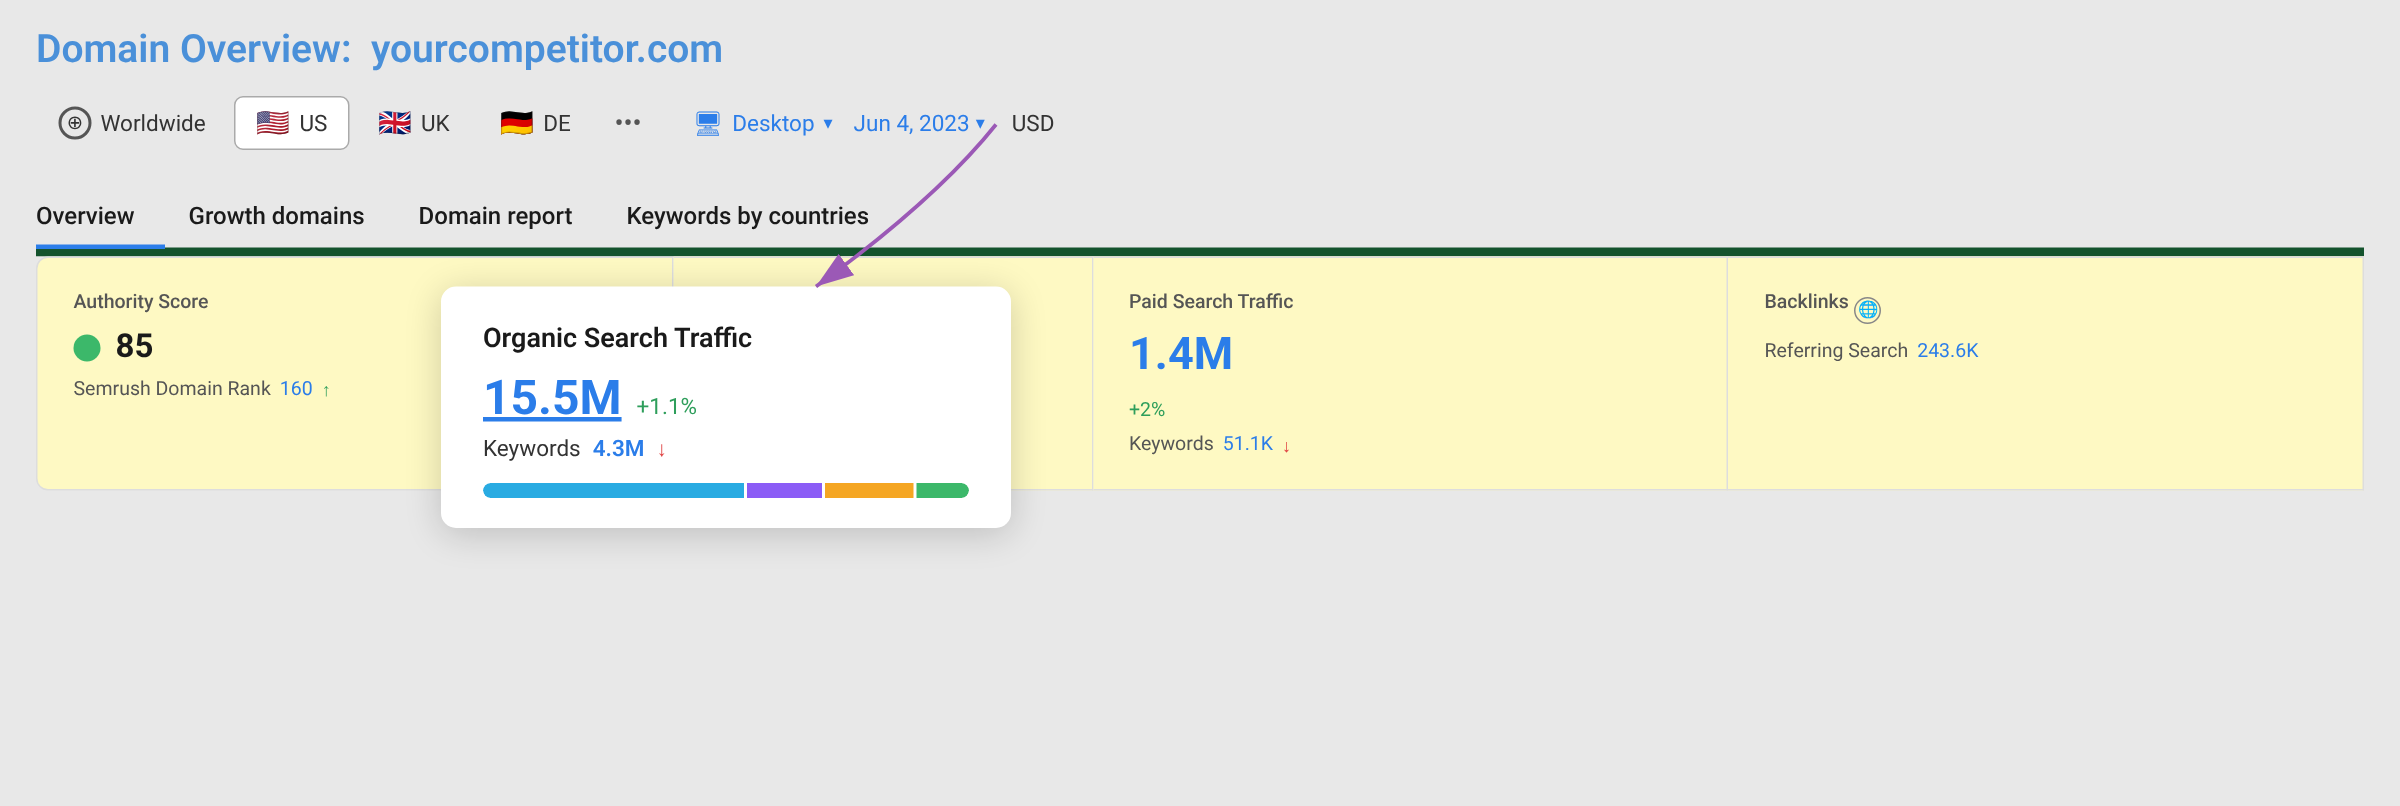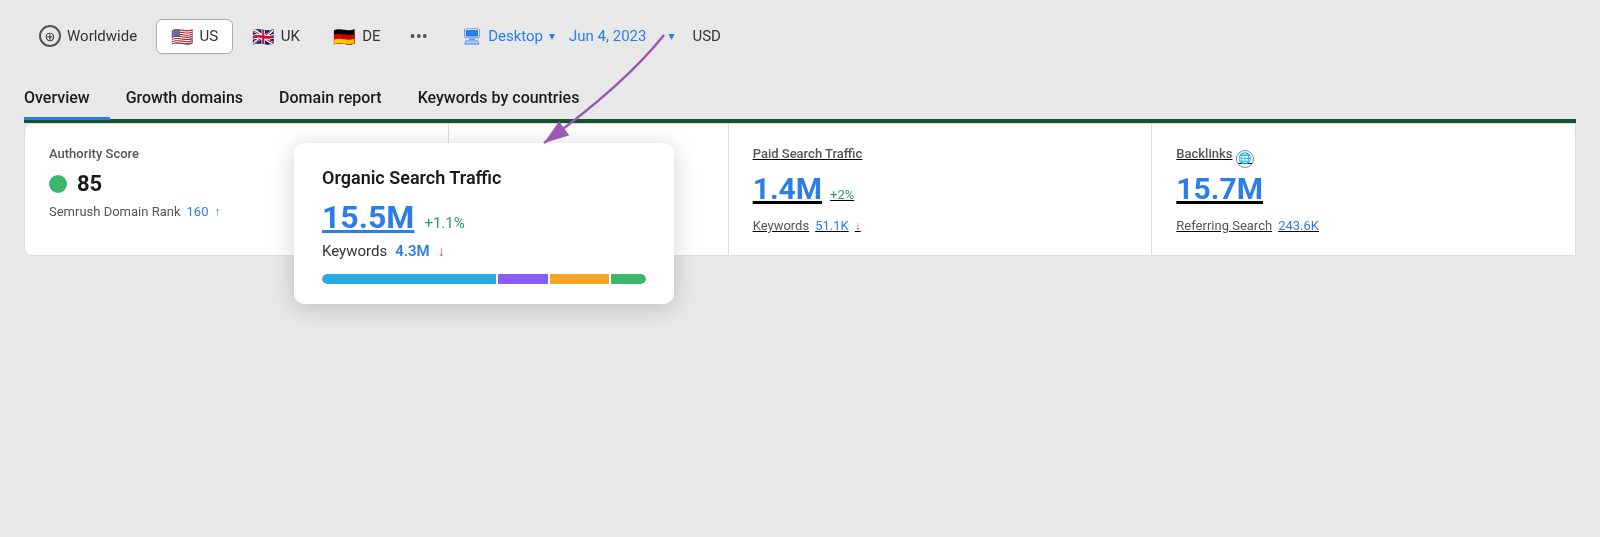--- a/index.html
+++ b/index.html
@@ -73,21 +73,21 @@
       align-items: center;
       gap: 6px;
       color: #2b7de9;
       font-size: 15px;
       cursor: pointer;
       margin-left: 20px;
     }
     .date-filter {
       display: flex;
       align-items: center;
-      gap: 22px;
+      gap: 4px;
       color: #2b7de9;
       font-size: 15px;
       cursor: pointer;
       margin-left: 10px;
     }
     .usd-label {
       margin-left: 14px;
       font-size: 15px;
       color: #333;
     }
@@ -100,21 +100,21 @@
       align-items: center;
       justify-content: center;
       font-size: 13px;
     }
 
     
     .tabs-bar {
       display: flex;
       align-items: center;
       gap: 0;
-      border-bottom: 4px solid #14532d;
+      border-bottom: 6px solid #14532d;
       margin-bottom: 0;
       position: relative;
     }
     .tab-item {
       font-size: 16px;
       font-weight: 500;
       color: #1a1a1a;
       padding: 10px 20px 12px 0;
       cursor: pointer;
       margin-right: 16px;
@@ -137,35 +137,34 @@
     
     .cards-section {
       display: flex;
       gap: 0;
       margin-top: 0;
       background: #e8e8e8;
       position: relative;
     }
 
     .card {
-      background: #ffffff;
+      background: #fef9c3;
       border: 1px solid #ddd;
       padding: 22px 24px;
       flex: 1;
       min-width: 0;
     }
     .card:first-child {
       border-radius: 8px 0 0 8px;
     }
     .card:last-child {
       border-radius: 0 8px 8px 0;
     }
     .card + .card {
       border-left: none;
-      text-decoration: underline;
     }
 
     .card-label {
       font-size: 13px;
       color: #555;
       margin-bottom: 10px;
       font-weight: 500;
     }
     .card-label-row {
       display: flex;
@@ -175,20 +174,21 @@
     .card-value {
       font-size: 30px;
       font-weight: 700;
       color: #2b7de9;
       margin-bottom: 4px;
     }
     .card-value-row {
       display: flex;
       align-items: baseline;
       gap: 8px;
+      flex-direction: column;
     }
     .card-change-pos {
       font-size: 13px;
       color: #2e9e5b;
     }
     .card-sub {
       font-size: 13px;
       color: #555;
       margin-top: 8px;
       display: flex;
@@ -295,20 +295,26 @@
       justify-content: center;
       font-size: 11px;
       color: #888;
     }
   </style>
 </head>
 <body>
 
 <div class="page-wrapper">
 
+  <div class="domain-header">
+    <h1 class="domain-title">
+      <span>Domain Overview:</span>
+      &nbsp;<span style="color:#4a90d9;">yourcompetitor.com</span>
+    </h1>
+  </div>
 
   <div class="filter-bar">
 
     <div class="filter-item">
       <div class="globe-icon">⊕</div>
       <span>Worldwide</span>
     </div>
 
     <div class="filter-item active">
       <span class="flag">🇺🇸</span>
@@ -396,23 +402,20 @@
         <span>Keywords</span>
         <span class="card-sub-value">51.1K</span>
         <span style="color:#e04444; font-size:12px;">↓</span>
       </div>
     </div>
 
     <div class="card">
       <div class="card-label-row">
         <span class="card-label">Backlinks</span>
         <div class="card-globe">🌐</div>
-      </div>
-      <div class="card-value-row">
-        <span class="card-value">15.7M</span>
       </div>
       <div class="card-sub">
         <span>Referring Search</span>
         <span class="card-sub-value">243.6K</span>
       </div>
     </div>
 
     <div class="tooltip-card">
 
       <svg style="position:absolute; top:-118px; right:-10px; width:220px; height:130px; overflow:visible; pointer-events:none;">

